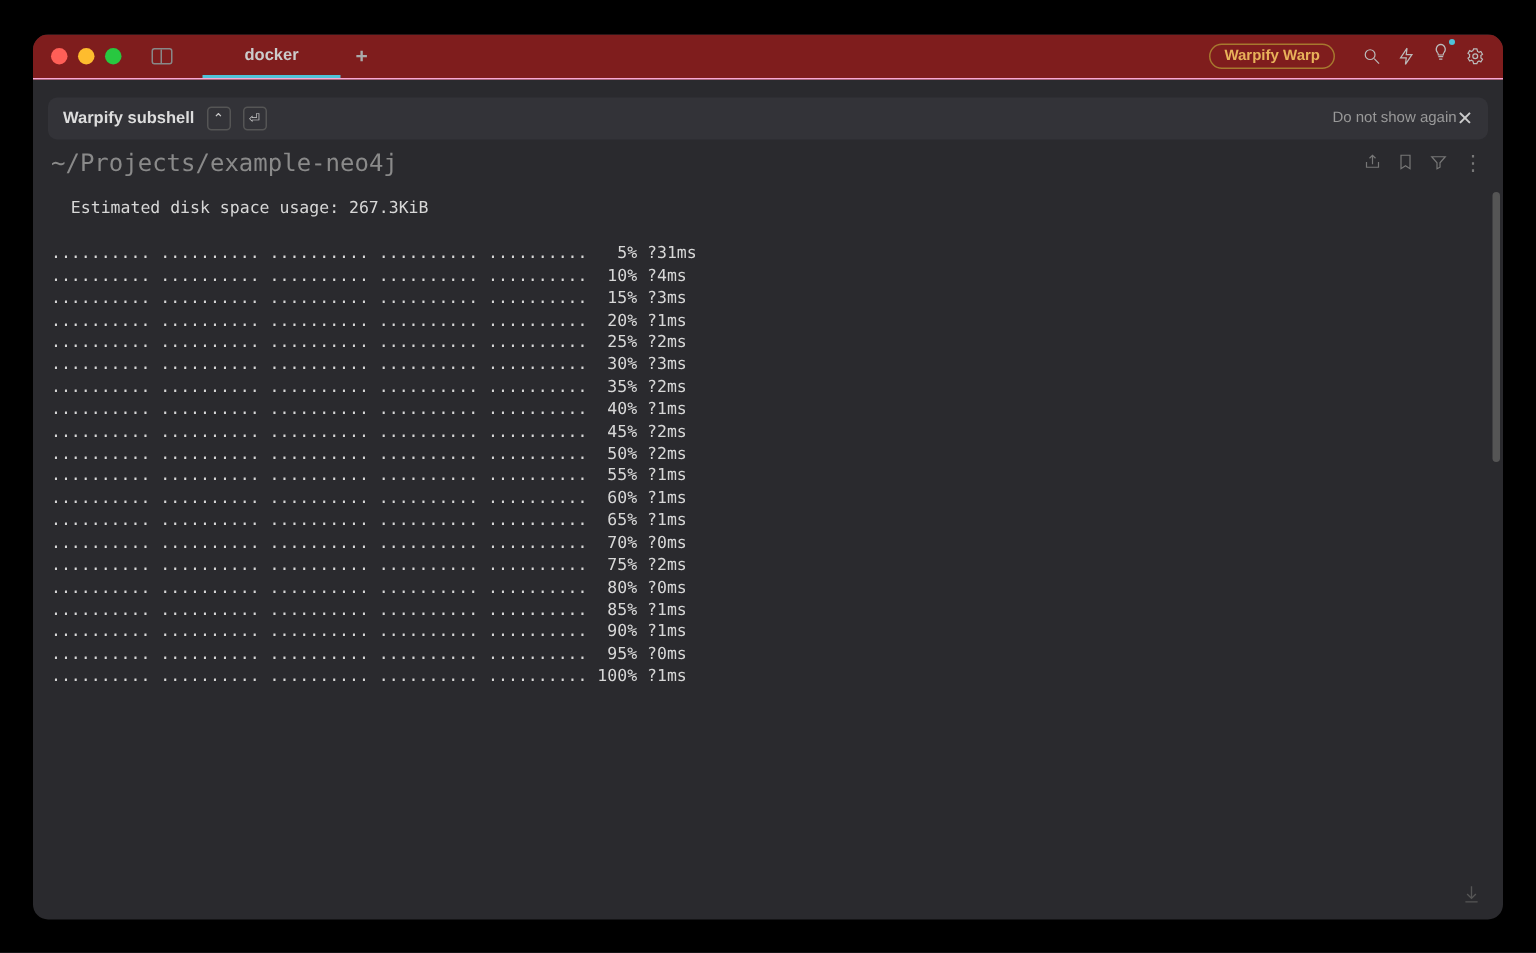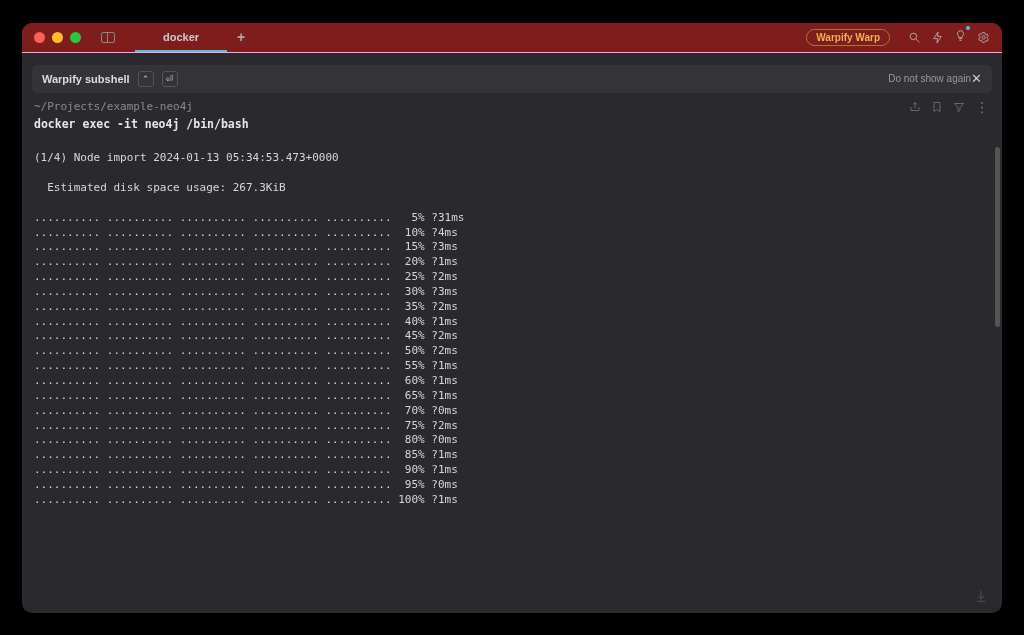--- a/index.html
+++ b/index.html
@@ -113,21 +113,21 @@
   .subshell-bar .right { margin-left: auto; display:flex; align-items:center; }
   .donot { font-size: 10px; color: #999; }
   .close-x { font-size: 13px; color:#ccc; cursor:pointer; }
 
   .cwd-row {
     padding: 0 12px;
     display:flex; align-items:center;
   }
   .cwd {
     font-family: "SF Mono", Menlo, Consolas, monospace;
-    font-size: 11px;
+    font-size: 16px;
     color: #8a8a8a;
   }
   .cwd-row .right-icons {
     margin-left:auto; display:flex; gap:10px; align-items:center;
   }
   .right-icons svg { width:12px; height:12px; stroke:#777; fill:none; stroke-width:1.6; cursor:pointer;}
   .dots { color:#777; font-size:14px; letter-spacing:1px; cursor:pointer;}
 
   .cmd-row {
     padding: 2px 12px 6px 12px;
@@ -230,24 +230,22 @@
       <svg viewBox="0 0 24 24">
           <path d="M6 3h12v18l-6-4-6 4z"></path>
         </svg>
       <svg viewBox="0 0 24 24">
           <path d="M3 5h18l-7 8v6l-4 2v-8z"></path>
         </svg>
       <span class="dots">⋮</span>
     </div>
   </div>
 
-  <div class="cmd-row">docker exec -it neo4j /bin/bash</div>
 
   <div class="terminal">
-<span class="section">(1/4) Node import 2024-01-13 05:34:53.473+0000</span>
 <span class="section"><span class="indent2">Estimated disk space usage: 267.3KiB</span></span>
 <span id="node-progress">.......... .......... .......... .......... ..........   5% ?31ms
 .......... .......... .......... .......... ..........  10% ?4ms
 .......... .......... .......... .......... ..........  15% ?3ms
 .......... .......... .......... .......... ..........  20% ?1ms
 .......... .......... .......... .......... ..........  25% ?2ms
 .......... .......... .......... .......... ..........  30% ?3ms
 .......... .......... .......... .......... ..........  35% ?2ms
 .......... .......... .......... .......... ..........  40% ?1ms
 .......... .......... .......... .......... ..........  45% ?2ms

